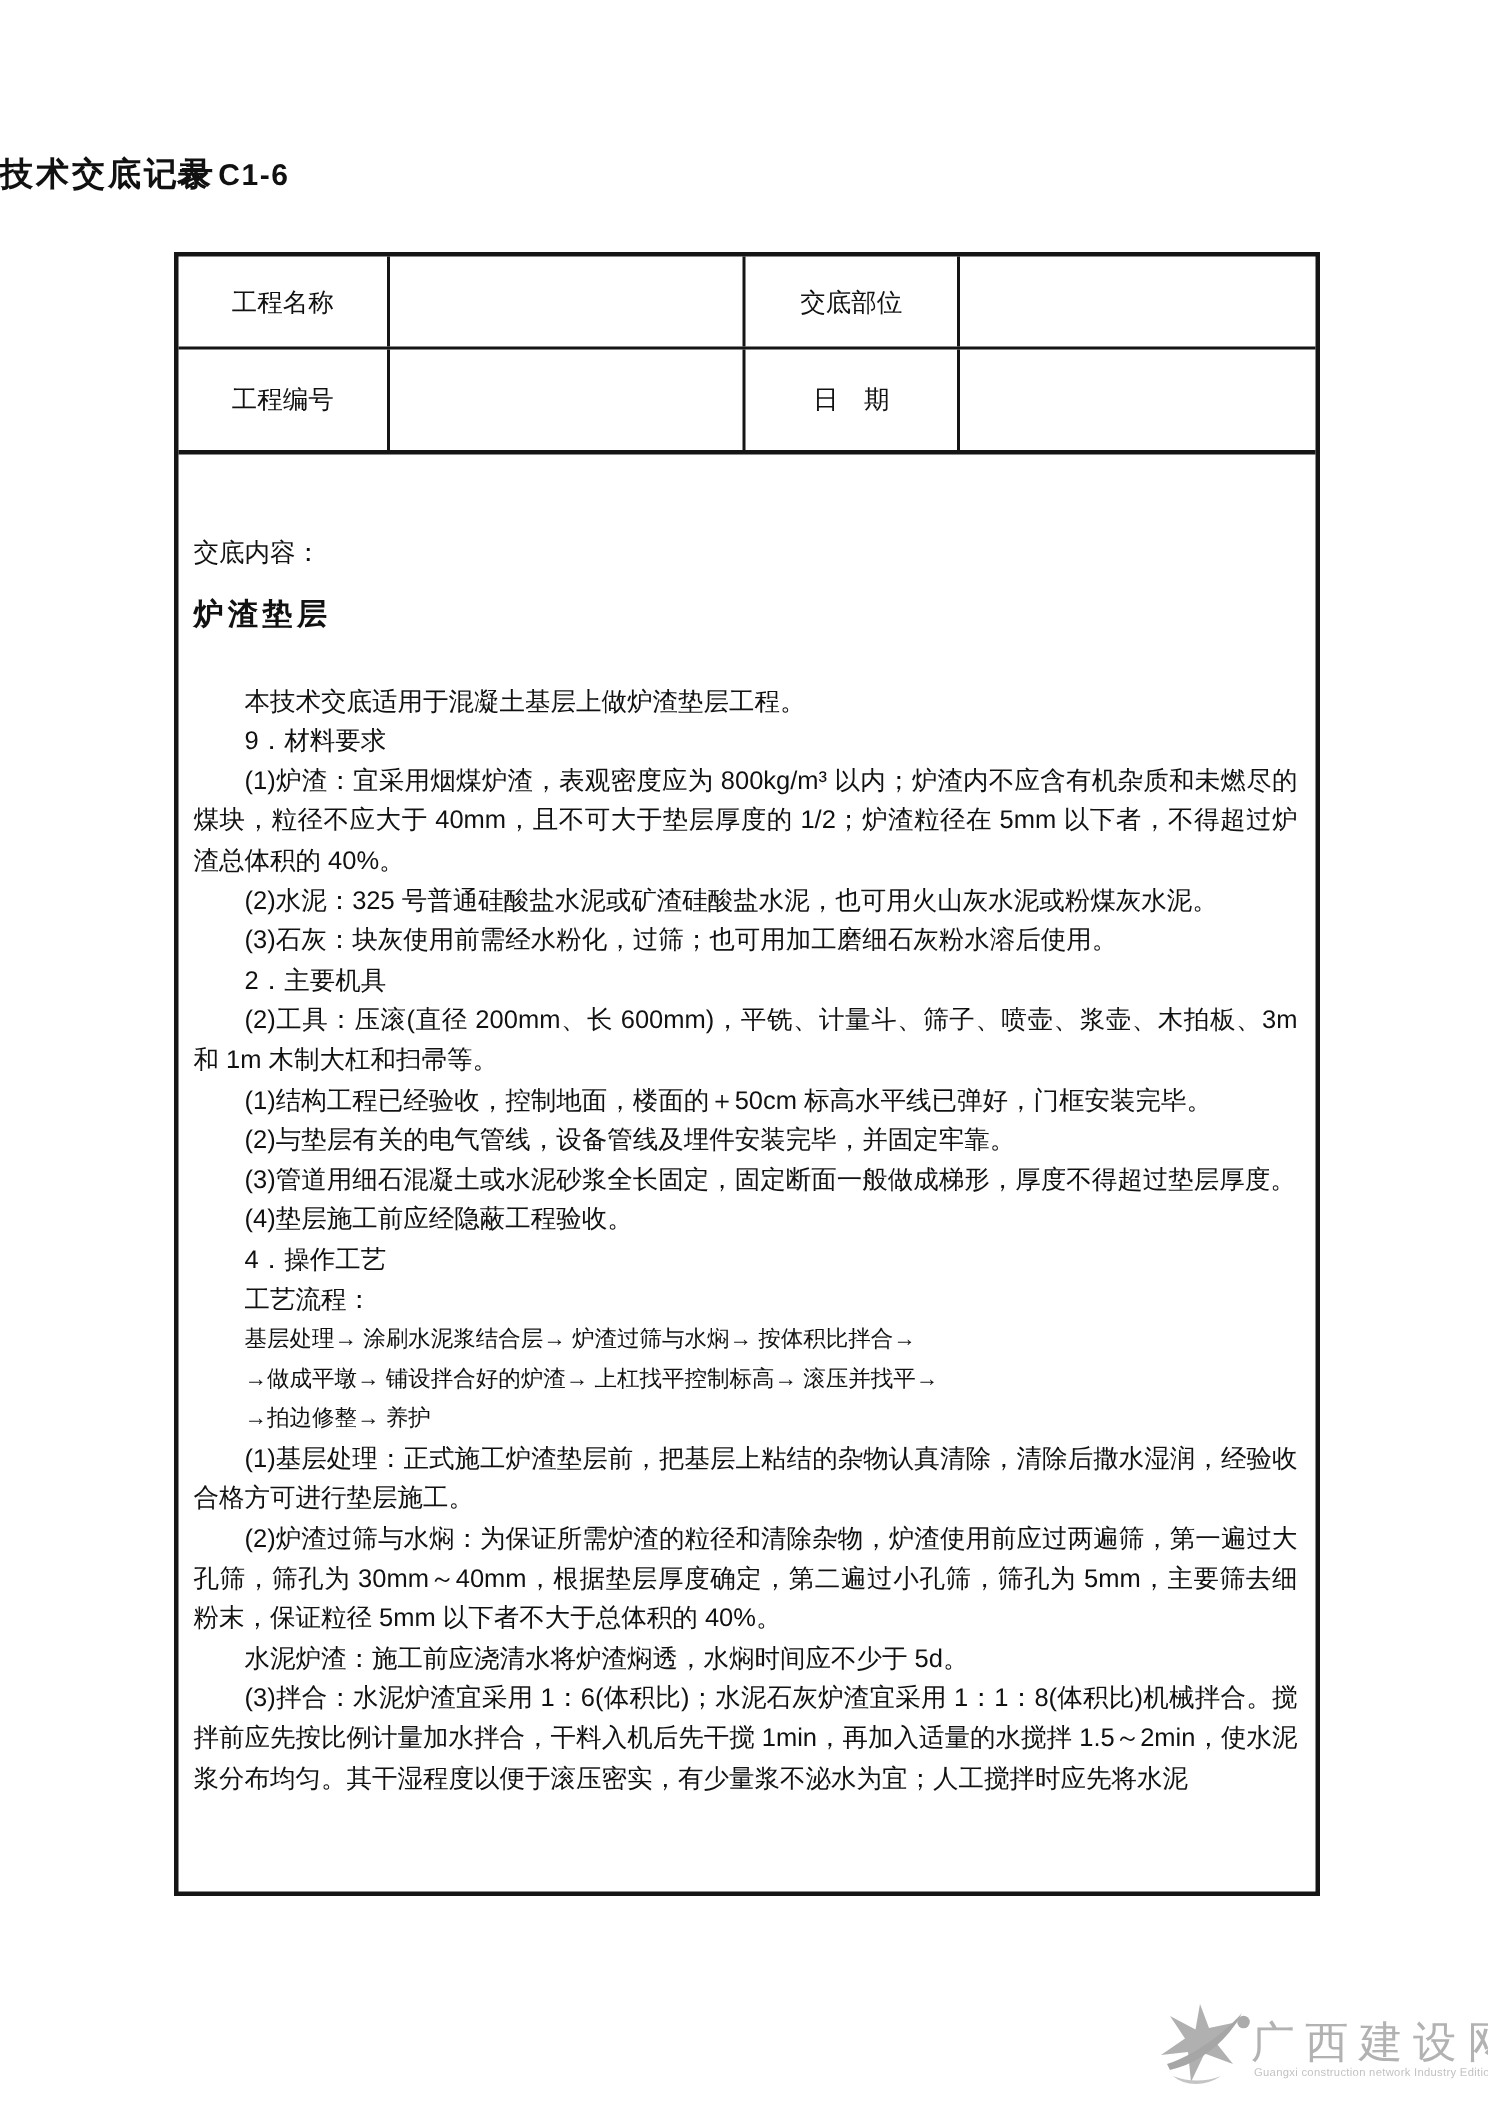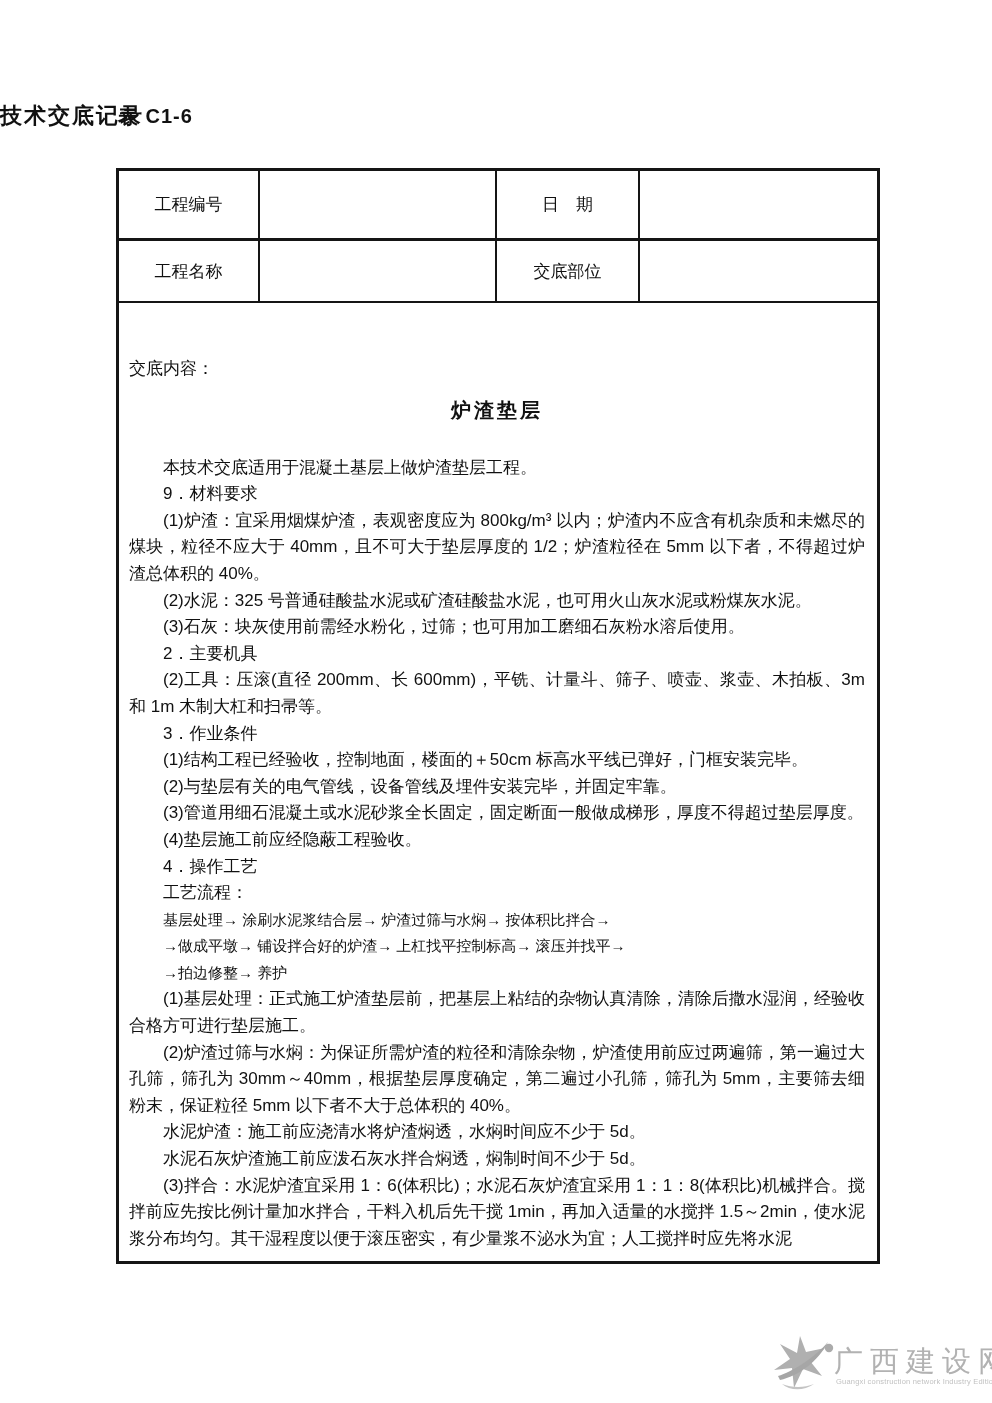--- a/index.html
+++ b/index.html
@@ -41,21 +41,21 @@
   .cell-value-2 { flex: 1; }
 
   .content-area {
     padding: 13px 12px 0 10px;
     font-size: 17px;
     line-height: 26.6px;
     margin-top: 40px;
   }
   .section-label { text-indent: 0; }
   .content-heading {
-    text-align: center;
+    text-align: left;
     font-size: 20px; font-weight: bold; letter-spacing: 3px;
     margin-top: 14px; margin-bottom: 31px;
     line-height: 27px;
   }
   .para {
     text-indent: 34px;
     text-align: justify;
   }
   .para.flow { font-size: 15px; text-align: left; }
 
@@ -78,59 +78,57 @@
   }
 </style>
 </head>
 <body>
 
 <div class="form-code">表 C1-6</div>
 <div class="doc-title">技术交底记录</div>
 
 <div class="main-frame">
 
+  <div class="info-row info-row-1">
+    <div class="cell cell-label-1">工程名称</div>
+    <div class="cell cell-value-1"></div>
+    <div class="cell cell-label-2">交底部位</div>
+    <div class="cell cell-value-2"></div>
+  </div>
+
   <div class="info-row info-row-2">
     <div class="cell cell-label-1">工程编号</div>
     <div class="cell cell-value-1"></div>
     <div class="cell cell-label-2">日　期</div>
-    <div class="cell cell-value-2"></div>
-  </div>
-
-  <div class="info-row info-row-1">
-    <div class="cell cell-label-1">工程名称</div>
-    <div class="cell cell-value-1"></div>
-    <div class="cell cell-label-2">交底部位</div>
     <div class="cell cell-value-2"></div>
   </div>
 
   <div class="content-area">
     <div class="section-label">交底内容：</div>
     <div class="content-heading">炉渣垫层</div>
 
     <p class="para">本技术交底适用于混凝土基层上做炉渣垫层工程。</p>
     <p class="para">9．材料要求</p>
     <p class="para">(1)炉渣：宜采用烟煤炉渣，表观密度应为 800kg/m³ 以内；炉渣内不应含有机杂质和未燃尽的煤块，粒径不应大于 40mm，且不可大于垫层厚度的 1/2；炉渣粒径在 5mm 以下者，不得超过炉渣总体积的 40%。</p>
     <p class="para">(2)水泥：325 号普通硅酸盐水泥或矿渣硅酸盐水泥，也可用火山灰水泥或粉煤灰水泥。</p>
     <p class="para">(3)石灰：块灰使用前需经水粉化，过筛；也可用加工磨细石灰粉水溶后使用。</p>
     <p class="para">2．主要机具</p>
     <p class="para">(2)工具：压滚(直径 200mm、长 600mm)，平铣、计量斗、筛子、喷壶、浆壶、木拍板、3m 和 1m 木制大杠和扫帚等。</p>
-    <p class="para">3．作业条件</p>
     <p class="para">(1)结构工程已经验收，控制地面，楼面的＋50cm 标高水平线已弹好，门框安装完毕。</p>
     <p class="para">(2)与垫层有关的电气管线，设备管线及埋件安装完毕，并固定牢靠。</p>
     <p class="para">(3)管道用细石混凝土或水泥砂浆全长固定，固定断面一般做成梯形，厚度不得超过垫层厚度。</p>
     <p class="para">(4)垫层施工前应经隐蔽工程验收。</p>
     <p class="para">4．操作工艺</p>
     <p class="para">工艺流程：</p>
     <p class="para flow">基层处理→ 涂刷水泥浆结合层→ 炉渣过筛与水焖→ 按体积比拌合→</p>
     <p class="para flow">→做成平墩→ 铺设拌合好的炉渣→ 上杠找平控制标高→ 滚压并找平→</p>
     <p class="para flow">→拍边修整→ 养护</p>
     <p class="para">(1)基层处理：正式施工炉渣垫层前，把基层上粘结的杂物认真清除，清除后撒水湿润，经验收合格方可进行垫层施工。</p>
     <p class="para">(2)炉渣过筛与水焖：为保证所需炉渣的粒径和清除杂物，炉渣使用前应过两遍筛，第一遍过大孔筛，筛孔为 30mm～40mm，根据垫层厚度确定，第二遍过小孔筛，筛孔为 5mm，主要筛去细粉末，保证粒径 5mm 以下者不大于总体积的 40%。</p>
     <p class="para">水泥炉渣：施工前应浇清水将炉渣焖透，水焖时间应不少于 5d。</p>
-    <p class="para">水泥石灰炉渣施工前应泼石灰水拌合焖透，焖制时间不少于 5d。</p>
     <p class="para">(3)拌合：水泥炉渣宜采用 1：6(体积比)；水泥石灰炉渣宜采用 1：1：8(体积比)机械拌合。搅拌前应先按比例计量加水拌合，干料入机后先干搅 1min，再加入适量的水搅拌 1.5～2min，使水泥浆分布均匀。其干湿程度以便于滚压密实，有少量浆不泌水为宜；人工搅拌时应先将水泥</p>
   </div>
 </div>
 
 <div class="watermark">
   <svg class="wm-star" width="66" height="60" viewBox="0 0 66 60">
     <path d="M30 2 L36 18 L55 14 L40 27 L52 42 L33 35 L24 54 L22 34 L4 36 L20 25 L10 10 L27 19 Z" fill="#b0b0b0"></path>
     <path d="M8 42 C 22 38, 44 24, 58 8 C 48 28, 28 42, 10 46 Z" fill="#a6a6a6"></path>
     <circle cx="59" cy="14" r="4.2" fill="#ababab"></circle>
     <path d="M12 50 C 22 54, 34 54, 44 50 C 34 57, 20 57, 12 50 Z" fill="#c4c4c4"></path>

